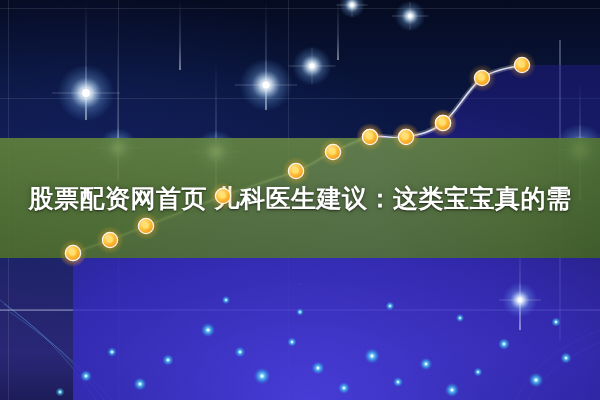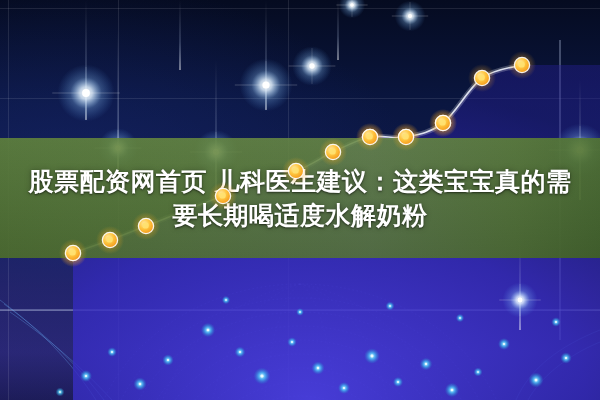--- a/index.html
+++ b/index.html
@@ -365,21 +365,20 @@
         <circle cx="390" cy="306" r="0.8250000000000001" fill="#e9fbff"></circle>
         <circle cx="460" cy="318" r="4.199999999999999" fill="url(#gradBlueSpark)"></circle>
         <circle cx="460" cy="318" r="0.77" fill="#e9fbff"></circle>
         <circle cx="556" cy="322" r="4.800000000000001" fill="url(#gradBlueSpark)"></circle>
         <circle cx="556" cy="322" r="0.8800000000000001" fill="#e9fbff"></circle>
       </g>
   </svg>
 
   <div id="headline-band">
     <div class="headline-line">股票配资网首页 儿科医生建议：这类宝宝真的需</div>
-    <div class="headline-line">要长期喝适度水解奶粉</div>
   </div>
 
   <svg id="chart-top-svg" class="layer above-band" width="600" height="400" style="pointer-events:none">
     <g id="pointsTopLayer">
         <g>
           <circle cx="73" cy="253" r="14" fill="url(#gradPointGlow)"></circle>
           <circle cx="73" cy="253" r="7.6" fill="url(#gradPointFace)" stroke="#ffffff" stroke-opacity="0.9" stroke-width="1.3"></circle>
           <circle cx="72.6" cy="252.4" r="3.2" fill="#ffe070" fill-opacity="0.95"></circle>
         </g>
         <g>

